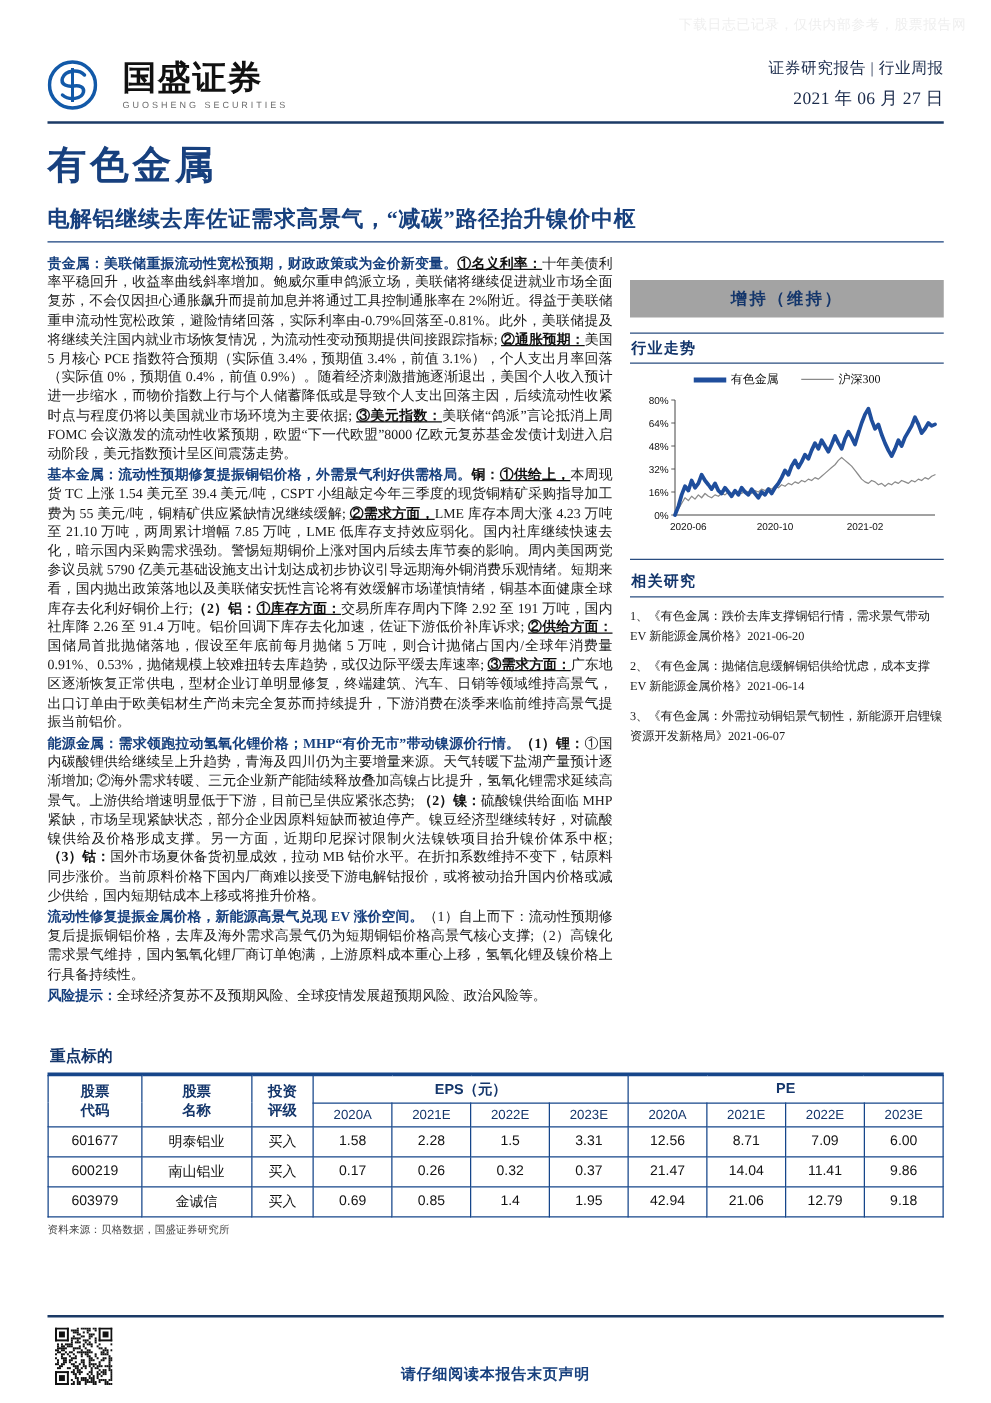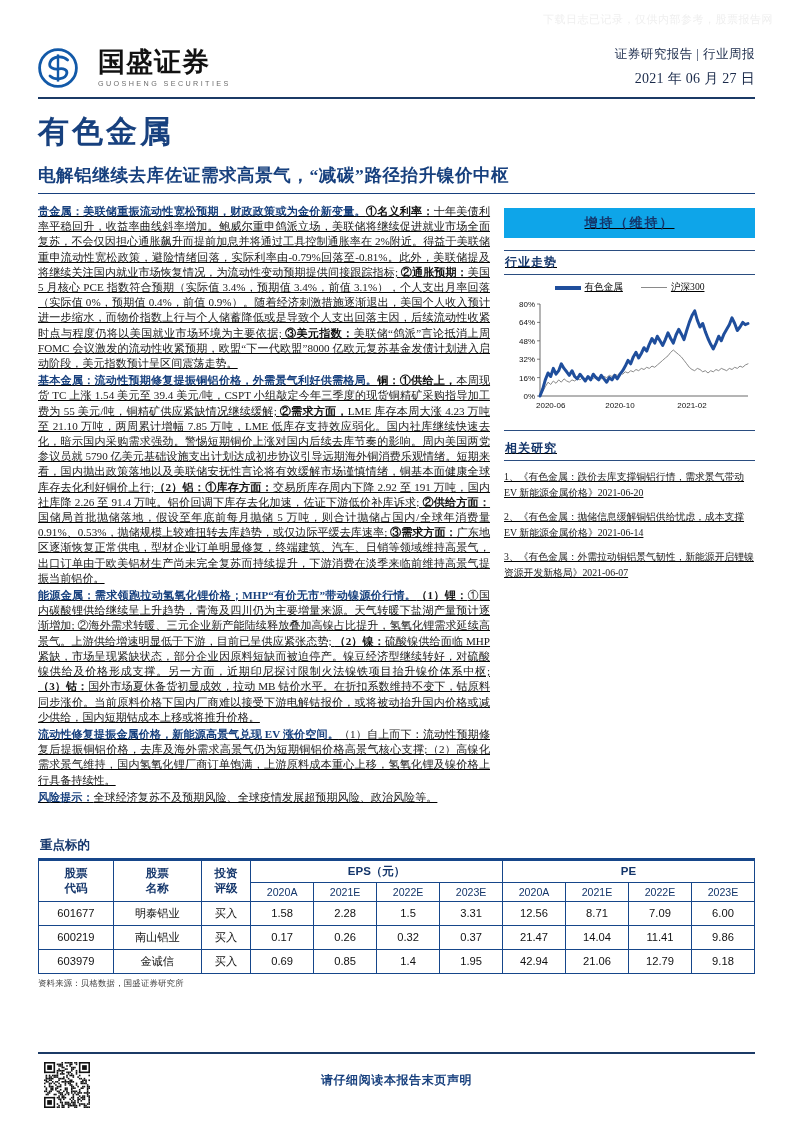--- a/index.html
+++ b/index.html
@@ -41,37 +41,37 @@
     font-size: 31px; color: #17407e; font-weight: bold;
     letter-spacing: 3px; margin: 12px 0 2px 0;
   }
   .report-title {
     font-size: 17.5px; color: #17407e; font-weight: bold;
     letter-spacing: .6px; margin: 10px 0 4px 0; white-space: nowrap;
   }
   .rule-under-title { border-top: 1.6px solid #17407e; margin: 6px 0 10px 0; }
 
   
-  .body-cols { display: flex; gap: 14px; text-decoration: underline; }
+  .body-cols { display: flex; gap: 14px; }
   .col-left { width: 452px; flex: 0 0 452px; }
   .col-right { width: 251px; flex: 0 0 251px; padding-top: 4px; }
 
   p.para {
     font-size: 11.1px; line-height: 15.2px; color: #1a1a1a;
     text-align: justify; margin-bottom: 2px;
     font-family: "Liberation Serif", serif;
   }
   .lead { color: #17407e; font-weight: bold; }
   .sub { font-weight: bold; text-decoration: underline; color: #111; }
   .subp { font-weight: bold; color: #111; }
 
   
   .rating-badge {
-    background: #0ea5e9; color: #14366b; font-weight: bold;
-    text-align: center; font-size: 13px; padding: 6px 0; letter-spacing: 2px;
+    background: #a3a3a3; color: #14366b; font-weight: bold;
+    text-align: center; font-size: 13px; padding: 6px 0; letter-spacing: 2px; margin-top: 16px;
   }
   .rc-section {
     margin-top: 12px;
   }
   .rc-head {
     font-size: 12px; font-weight: bold; color: #14366b;
     border-top: 1.4px solid #2a4d80; border-bottom: 1.4px solid #2a4d80;
     padding: 3px 0 3px 1px; letter-spacing: 1px;
   }
   .rc-head.noborder-top { border-top: none; }
@@ -103,21 +103,21 @@
   table.stock thead th { font-weight: bold; font-size: 11.5px; padding: 3px 2px; }
   table.stock thead th.sub { font-weight: normal; font-size: 10.6px; text-decoration: none; }
   table.stock tbody td { font-size: 11.2px; padding: 4px 2px; color: #111; }
   table.stock tbody td.cn { font-family: "Liberation Serif", serif; }
   .tbl-top-rule { border-top: 2px solid #16468a; }
   .src-note { font-size: 8.4px; color: #444; margin-top: 4px; letter-spacing: .2px; }
 
   
   .footer { position: absolute; left: 38px; right: 38px; bottom: 14px; }
   .footer-rule { border-top: 2.2px solid #1b3a66; }
-  .footer-body { display: flex; align-items: flex-start; padding-top: 8px; }
+  .footer-body { display: flex; align-items: flex-end; padding-top: 8px; }
   .qr { width: 46px; height: 46px; margin-left: 6px; }
   .footer-note { flex: 1; text-align: center; font-size: 12px; font-weight: bold;
                  color: #17407e; padding-top: 10px; letter-spacing: .6px; }
   .footer-spacer { width: 52px; }
 </style>
 </head>
 <body>
 
 <div class="page">
 

